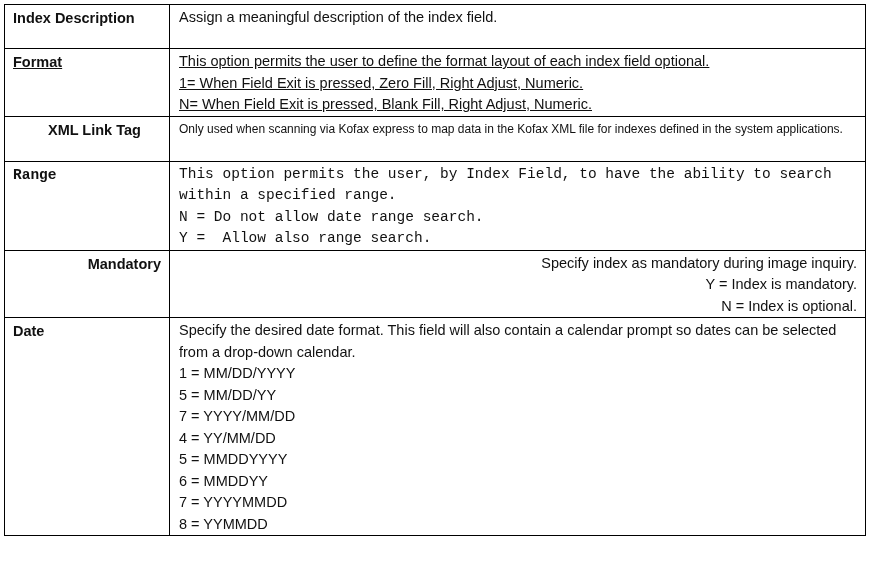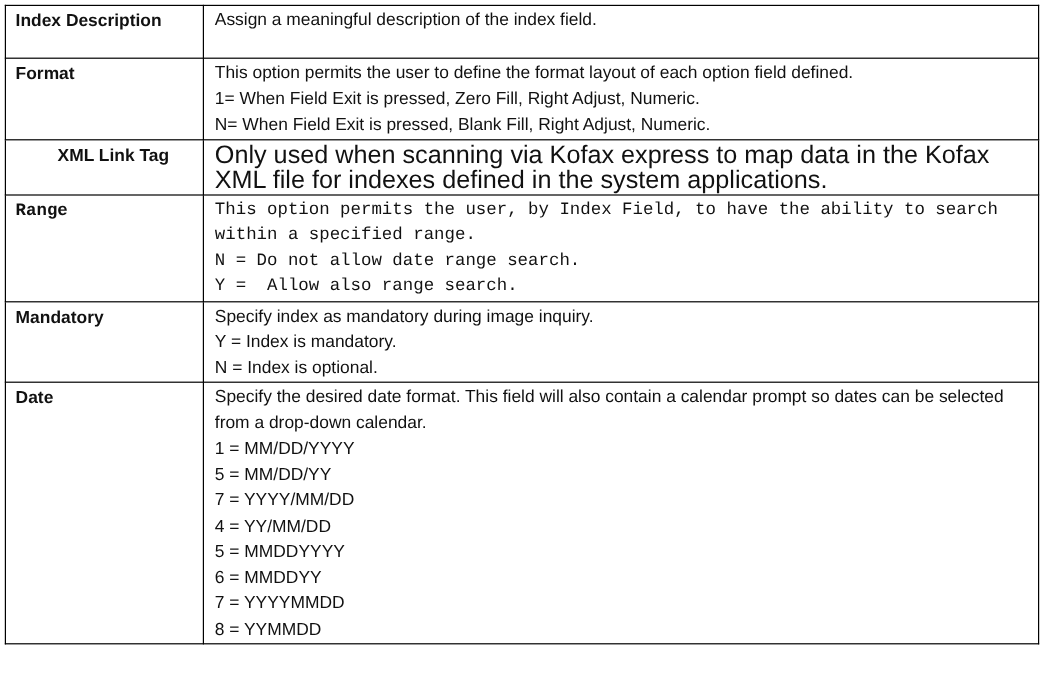--- a/index.html
+++ b/index.html
@@ -17,48 +17,48 @@
     border: 1px solid #000;
     vertical-align: top;
     padding: 2px 8px 0 8px;
     line-height: 21.5px;
   }
   .doc-table td.label-cell { width: 148px; font-weight: bold; padding-top: 3px; }
   .doc-table td.desc-cell { padding-left: 9px; }
   .line { display: block; white-space: pre-wrap; }
   .r0 td { height: 40px; margin-left: 28px; }
   .r1 td { height: 41px; }
-  .r2 td { height: 63px; }
+  .r2 td { height: 63px; text-decoration: underline; }
   .r3 td { height: 41px; padding-left: 43px; }
   .r4 td { height: 85px; font-family: Liberation Mono, monospace; }
-  .r5 td { height: 62px; }
+  .r5 td { height: 62px; text-align: right; }
   .r6 td { height: 211px; }
 </style>
 </head>
 <body>
 
 <table class="doc-table">
   <tbody>
     <tr class="r0">
       <td class="label-cell">Index Description</td>
       <td class="desc-cell">
         <span class="line">Assign a meaningful description of the index field.</span>
       </td>
     </tr>
     <tr class="r2">
       <td class="label-cell">Format</td>
       <td class="desc-cell">
-        <span class="line">This option permits the user to define the format layout of each option field defined.</span>
+        <span class="line">This option permits the user to define the format layout of each index field optional.</span>
         <span class="line">1= When Field Exit is pressed, Zero Fill, Right Adjust, Numeric.</span>
         <span class="line">N= When Field Exit is pressed, Blank Fill, Right Adjust, Numeric.</span>
       </td>
     </tr>
     <tr class="r3">
       <td class="label-cell">XML Link Tag</td>
-      <td class="desc-cell" style="font-size:21px;">
+      <td class="desc-cell" style="font-size:12px;">
         <span class="line">Only used when scanning via Kofax express to map data in the Kofax XML file for indexes defined in the system applications.</span>
       </td>
     </tr>
     <tr class="r4">
       <td class="label-cell">Range</td>
       <td class="desc-cell">
         <span class="line">This option permits the user, by Index Field, to have the ability to search within a specified range.</span>
         <span class="line">N = Do not allow date range search.</span>
         <span class="line">Y =  Allow also range search.</span>
       </td>

